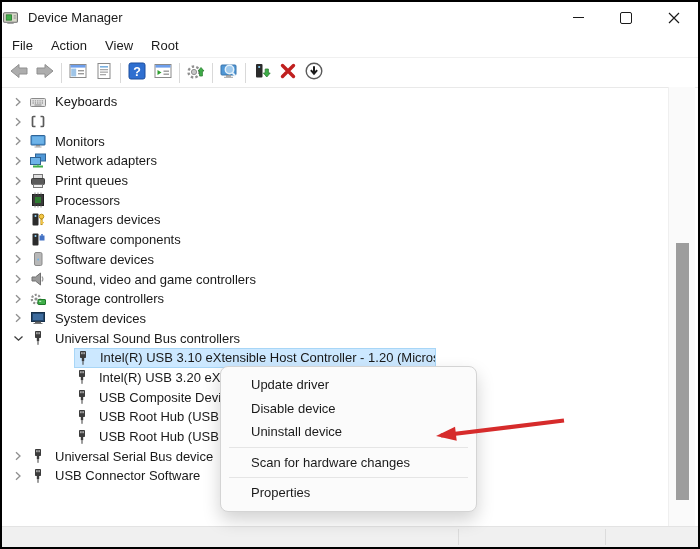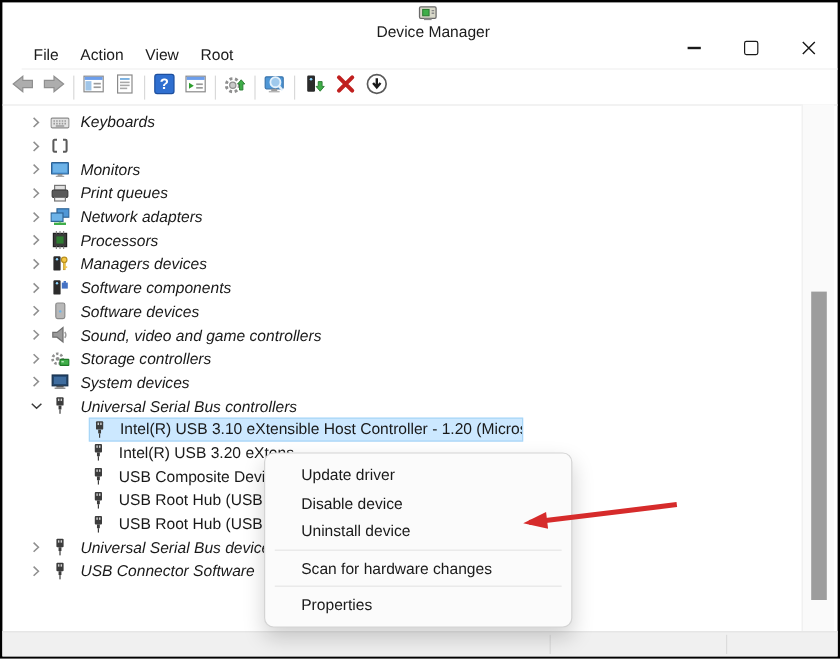--- a/index.html
+++ b/index.html
@@ -1,58 +1,58 @@
 <!DOCTYPE html>
 <html><head>
 <meta charset="utf-8">
 <style>
   html,body{margin:0;padding:0;background:#fff;}
   body{width:700px;height:549px;position:relative;font-family:"Liberation Sans",sans-serif;overflow:hidden;}
   .window{position:absolute;inset:0;border:2px solid #000;background:#fff;box-sizing:border-box;}
   .inner{position:relative;width:696px;height:545px;}
 
   
-  .titlebar{height:31px;display:flex;align-items:center;padding-left:13px;flex-direction:column;}
+  .titlebar{height:31px;display:flex;align-items:center;}
   .title-icon{width:17px;height:17px;display:flex;align-items:center;}
   .title-text{font-size:13px;color:#1b1b1b;margin-left:9px;}
   .win-controls{margin-left:auto;display:flex;height:31px;}
   .win-btn{width:48px;display:flex;align-items:center;justify-content:center;cursor:default;}
   .glyph-min{width:11px;height:1.4px;background:#1a1a1a;}
   .glyph-max{width:10px;height:10px;border:1.2px solid #1a1a1a;border-radius:2px;}
 
   
-  .menubar{height:24px;display:flex;align-items:center;padding-left:1px;border-bottom:1px solid #f0f0f0;margin-left:16px;}
+  .menubar{height:24px;display:flex;align-items:center;padding-left:1px;border-bottom:1px solid #f0f0f0;}
   .menu-item{font-size:13px;color:#1b1b1b;padding:3px 9px;}
 
   
   .toolbar{height:29px;display:flex;align-items:center;padding-left:4px;border-bottom:1px solid #e9e9e9;}
   .tb-btn{width:26px;height:24px;display:flex;align-items:center;justify-content:center;}
   .tb-sep{width:1px;height:20px;background:#d9d9d9;margin:0 3px;}
 
   
   .tree{position:absolute;left:0;top:85px;width:668px;height:440px;overflow:hidden;padding-top:5px;box-sizing:border-box;z-index:1;}
   .tree-row{display:flex;align-items:center;height:19.7px;white-space:nowrap;}
-  .tree-row.lvl1{padding-left:20px;font-style:italic;}
+  .tree-row.lvl1{padding-left:8px;}
   .tree-row.lvl2{padding-left:52px;}
   .expander{width:16px;height:16px;flex:0 0 16px;display:flex;align-items:center;justify-content:center;}
   .row-box{display:flex;align-items:center;margin-left:4px;height:19.7px;}
   .row-box.selected{background:#cce8ff;border:1px solid #a8d6f7;box-sizing:border-box;width:362px;overflow:hidden;}
   .t-icon{width:16px;height:16px;flex:0 0 16px;}
   .t-label{font-size:13px;color:#191919;margin-left:9px;}
 
   
   .vscroll{position:absolute;right:3px;top:85px;width:26px;height:440px;background:#fafafa;border-left:1px solid #efefef;z-index:2;}
   .vthumb{position:absolute;left:7px;width:13px;top:156px;height:257px;background:#9d9d9d;}
 
   
   .statusbar{position:absolute;left:0;right:0;bottom:0;height:20px;background:#f0f0f0;border-top:1px solid #e3e3e3;z-index:3;}
   .sb-sep{position:absolute;top:2px;bottom:2px;width:1px;background:#dcdcdc;}
 
   
-  .context-menu{position:absolute;left:218px;top:375px;width:257px;background:#fbfbfb;border:1px solid #d4d4d4;border-radius:8px;box-shadow:0 8px 18px rgba(0,0,0,.18);padding:6px 0;box-sizing:border-box;z-index:5;}
+  .context-menu{position:absolute;left:218px;top:364px;width:257px;background:#fbfbfb;border:1px solid #d4d4d4;border-radius:8px;box-shadow:0 8px 18px rgba(0,0,0,.18);padding:6px 0;box-sizing:border-box;z-index:5;}
   .cm-item{height:23.5px;line-height:23.5px;padding-left:30px;font-size:13px;color:#1a1a1a;}
   .cm-item.bold{font-weight:normal;}
   .cm-sep{height:1px;background:#e5e5e5;margin:3px 8px;}
 
   .arrow-overlay{position:absolute;inset:0;z-index:9;pointer-events:none;}
 </style>
 </head>
 <body>
 
 <div class="window">
@@ -221,41 +221,41 @@
           </span>
         </div>
         <div class="tree-row lvl1">
           <span class="expander">
             <svg width="16" height="16" viewBox="0 0 16 16">
               <path d="M6 4.2 L10 8 L6 11.8" stroke="#8f8f8f" stroke-width="1.3" fill="none"></path>
             </svg>
           </span>
           <span class="row-box">
             <span class="t-icon"><svg width="16" height="16" viewBox="0 0 16 16">
-                <rect x="3.5" y="1.5" width="9" height="4" fill="#e0e0e0" stroke="#777"></rect>
-                <rect x="1.5" y="5.5" width="13" height="6" rx="1" fill="#5a5a5a" stroke="#3f3f3f"></rect>
-                <rect x="3.5" y="11.5" width="9" height="3" fill="#f0f0f0" stroke="#777"></rect>
-              </svg></span>
-            <span class="t-label">Print queues</span>
-          </span>
-        </div>
-        <div class="tree-row lvl1">
-          <span class="expander">
-            <svg width="16" height="16" viewBox="0 0 16 16">
-              <path d="M6 4.2 L10 8 L6 11.8" stroke="#8f8f8f" stroke-width="1.3" fill="none"></path>
-            </svg>
-          </span>
-          <span class="row-box">
-            <span class="t-icon"><svg width="16" height="16" viewBox="0 0 16 16">
                 <rect x="5.5" y="1" width="10" height="7" fill="#4f97d6" stroke="#2f6496"></rect>
                 <rect x="0.5" y="4.5" width="10" height="7" fill="#6db3e8" stroke="#2f6496"></rect>
                 <rect x="3" y="12.5" width="10" height="2" fill="#3fae49"></rect>
                 <line x1="8" y1="11.5" x2="8" y2="12.5" stroke="#3fae49" stroke-width="2"></line>
               </svg></span>
             <span class="t-label">Network adapters</span>
+          </span>
+        </div>
+        <div class="tree-row lvl1">
+          <span class="expander">
+            <svg width="16" height="16" viewBox="0 0 16 16">
+              <path d="M6 4.2 L10 8 L6 11.8" stroke="#8f8f8f" stroke-width="1.3" fill="none"></path>
+            </svg>
+          </span>
+          <span class="row-box">
+            <span class="t-icon"><svg width="16" height="16" viewBox="0 0 16 16">
+                <rect x="3.5" y="1.5" width="9" height="4" fill="#e0e0e0" stroke="#777"></rect>
+                <rect x="1.5" y="5.5" width="13" height="6" rx="1" fill="#5a5a5a" stroke="#3f3f3f"></rect>
+                <rect x="3.5" y="11.5" width="9" height="3" fill="#f0f0f0" stroke="#777"></rect>
+              </svg></span>
+            <span class="t-label">Print queues</span>
           </span>
         </div>
         <div class="tree-row lvl1">
           <span class="expander">
             <svg width="16" height="16" viewBox="0 0 16 16">
               <path d="M6 4.2 L10 8 L6 11.8" stroke="#8f8f8f" stroke-width="1.3" fill="none"></path>
             </svg>
           </span>
           <span class="row-box">
             <span class="t-icon"><svg width="16" height="16" viewBox="0 0 16 16">
@@ -373,21 +373,21 @@
             </svg>
           </span>
           <span class="row-box">
             <span class="t-icon"><svg width="16" height="16" viewBox="0 0 16 16">
                 <rect x="5" y="1" width="6" height="7" rx="0.8" fill="#3c3c3c"></rect>
                 <rect x="6.3" y="2.2" width="1.2" height="2" fill="#cfcfcf"></rect>
                 <rect x="8.5" y="2.2" width="1.2" height="2" fill="#cfcfcf"></rect>
                 <rect x="6.8" y="8" width="2.4" height="3.2" fill="#3c3c3c"></rect>
                 <rect x="7.5" y="11.2" width="1" height="3.6" fill="#3c3c3c"></rect>
               </svg></span>
-            <span class="t-label">Universal Serial Bus controllers</span>
+            <span class="t-label">Universal Sound Bus controllers</span>
           </span>
         </div>
         <div class="tree-row lvl2">
           <span class="expander"></span>
           <span class="row-box selected">
             <span class="t-icon"><svg width="16" height="16" viewBox="0 0 16 16">
                 <rect x="5" y="1" width="6" height="7" rx="0.8" fill="#3c3c3c"></rect>
                 <rect x="6.3" y="2.2" width="1.2" height="2" fill="#cfcfcf"></rect>
                 <rect x="8.5" y="2.2" width="1.2" height="2" fill="#cfcfcf"></rect>
                 <rect x="6.8" y="8" width="2.4" height="3.2" fill="#3c3c3c"></rect>

